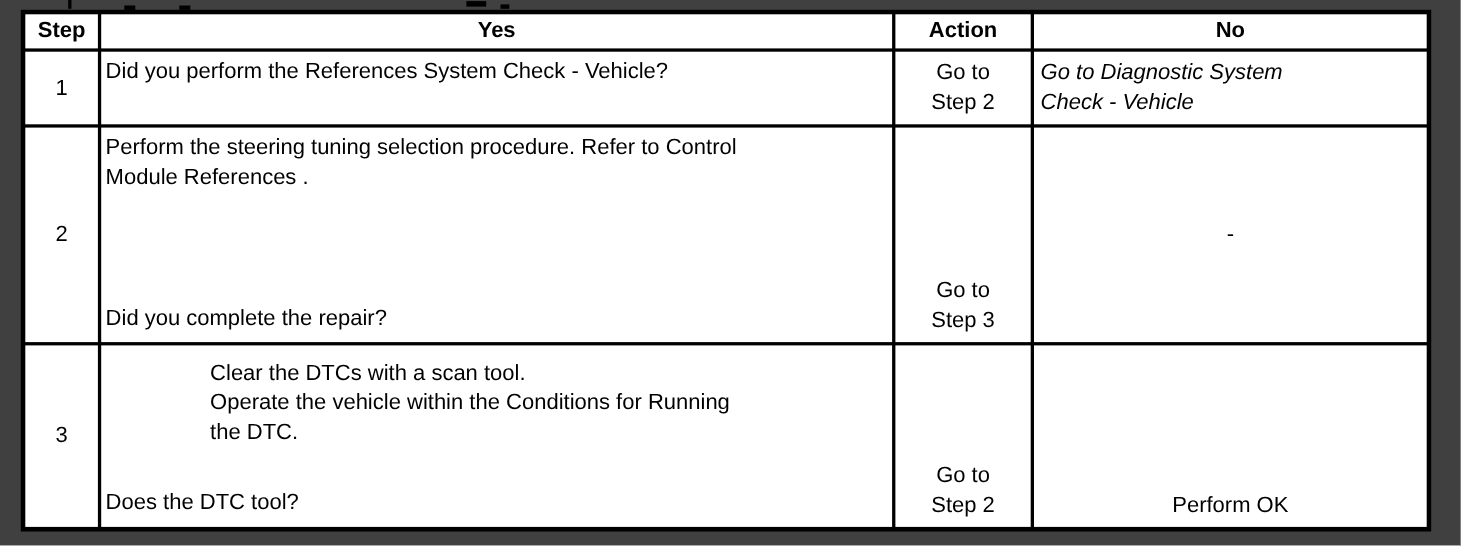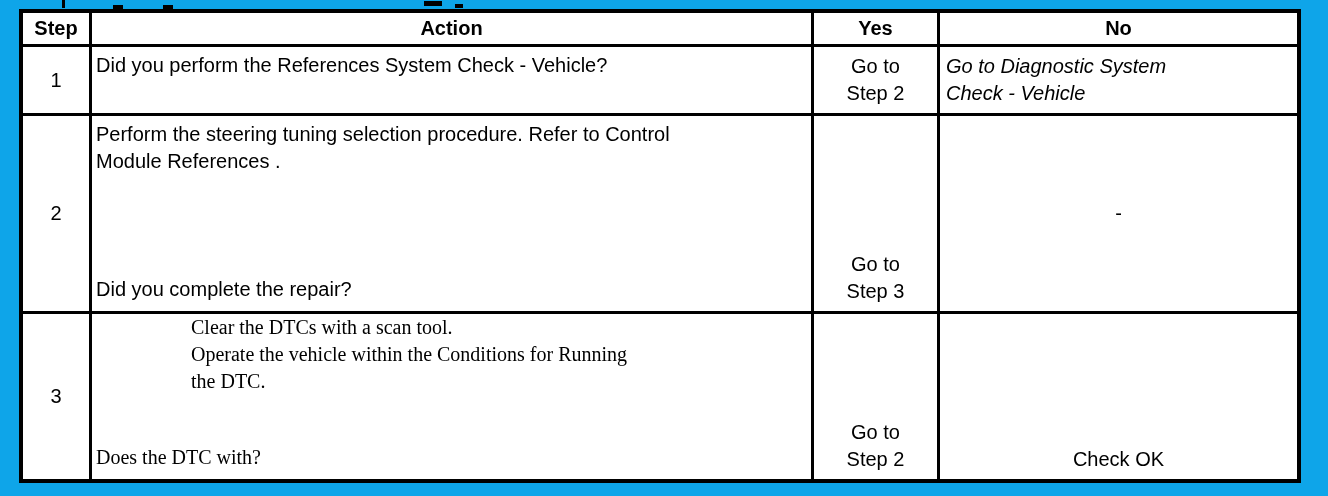--- a/index.html
+++ b/index.html
@@ -4,21 +4,21 @@
 <style>
   html, body {
     margin: 0;
     padding: 0;
     background: #ffffff;
   }
   .page {
     position: relative;
     width: 1328px;
     height: 496px;
-    background: #0ea5e9;
+    background: #404040;
     font-family: "Liberation Sans", sans-serif;
     color: #000000;
     overflow: hidden;
   }
   
   .frag {
     position: absolute;
     background: #000000;
   }
 
@@ -102,22 +102,22 @@
     <div class="frag" style="left:62px;  top:0; width:3px;  height:8px;"></div>
     <div class="frag" style="left:113px; top:5px; width:10px; height:4px;"></div>
     <div class="frag" style="left:163px; top:5px; width:10px; height:4px;"></div>
     <div class="frag" style="left:424px; top:1px; width:18px; height:5px;"></div>
     <div class="frag" style="left:455px; top:4px; width:8px;  height:4px;"></div>
   </div>
 
   <div class="dtc-table">
 
     <div class="cell hdr">Step</div>
+    <div class="cell hdr">Yes</div>
     <div class="cell hdr">Action</div>
-    <div class="cell hdr">Yes</div>
     <div class="cell hdr">No</div>
 
     <div class="cell step-cell">1</div>
     <div class="cell action-cell">
       <div class="pre">Did you perform the References System Check - Vehicle?</div>
     </div>
     <div class="cell yes-center pre">Go to
 Step 2</div>
     <div class="cell no-left-center pre">Go to Diagnostic System
 Check - Vehicle</div>
@@ -126,24 +126,24 @@
     <div class="cell action-cell action-split">
       <div class="pre">Perform the steering tuning selection procedure. Refer to Control
 Module References .</div>
       <div>Did you complete the repair?</div>
     </div>
     <div class="cell bottom-center pre">Go to
 Step 3</div>
     <div class="cell center-both">-</div>
 
     <div class="cell step-cell">3</div>
-    <div class="cell action-cell action-split" style="padding-top:0;font-family:Liberation Serif, serif;">
+    <div class="cell action-cell action-split" style="padding-top:12px;">
       <div class="pre indented">Clear the DTCs with a scan tool.
 Operate the vehicle within the Conditions for Running
 the DTC.</div>
-      <div>Does the DTC with?</div>
+      <div>Does the DTC tool?</div>
     </div>
     <div class="cell bottom-center pre">Go to
 Step 2</div>
-    <div class="cell bottom-center">Check OK</div>
+    <div class="cell bottom-center">Perform OK</div>
 
   </div>
 </div>
 
 </body></html>

